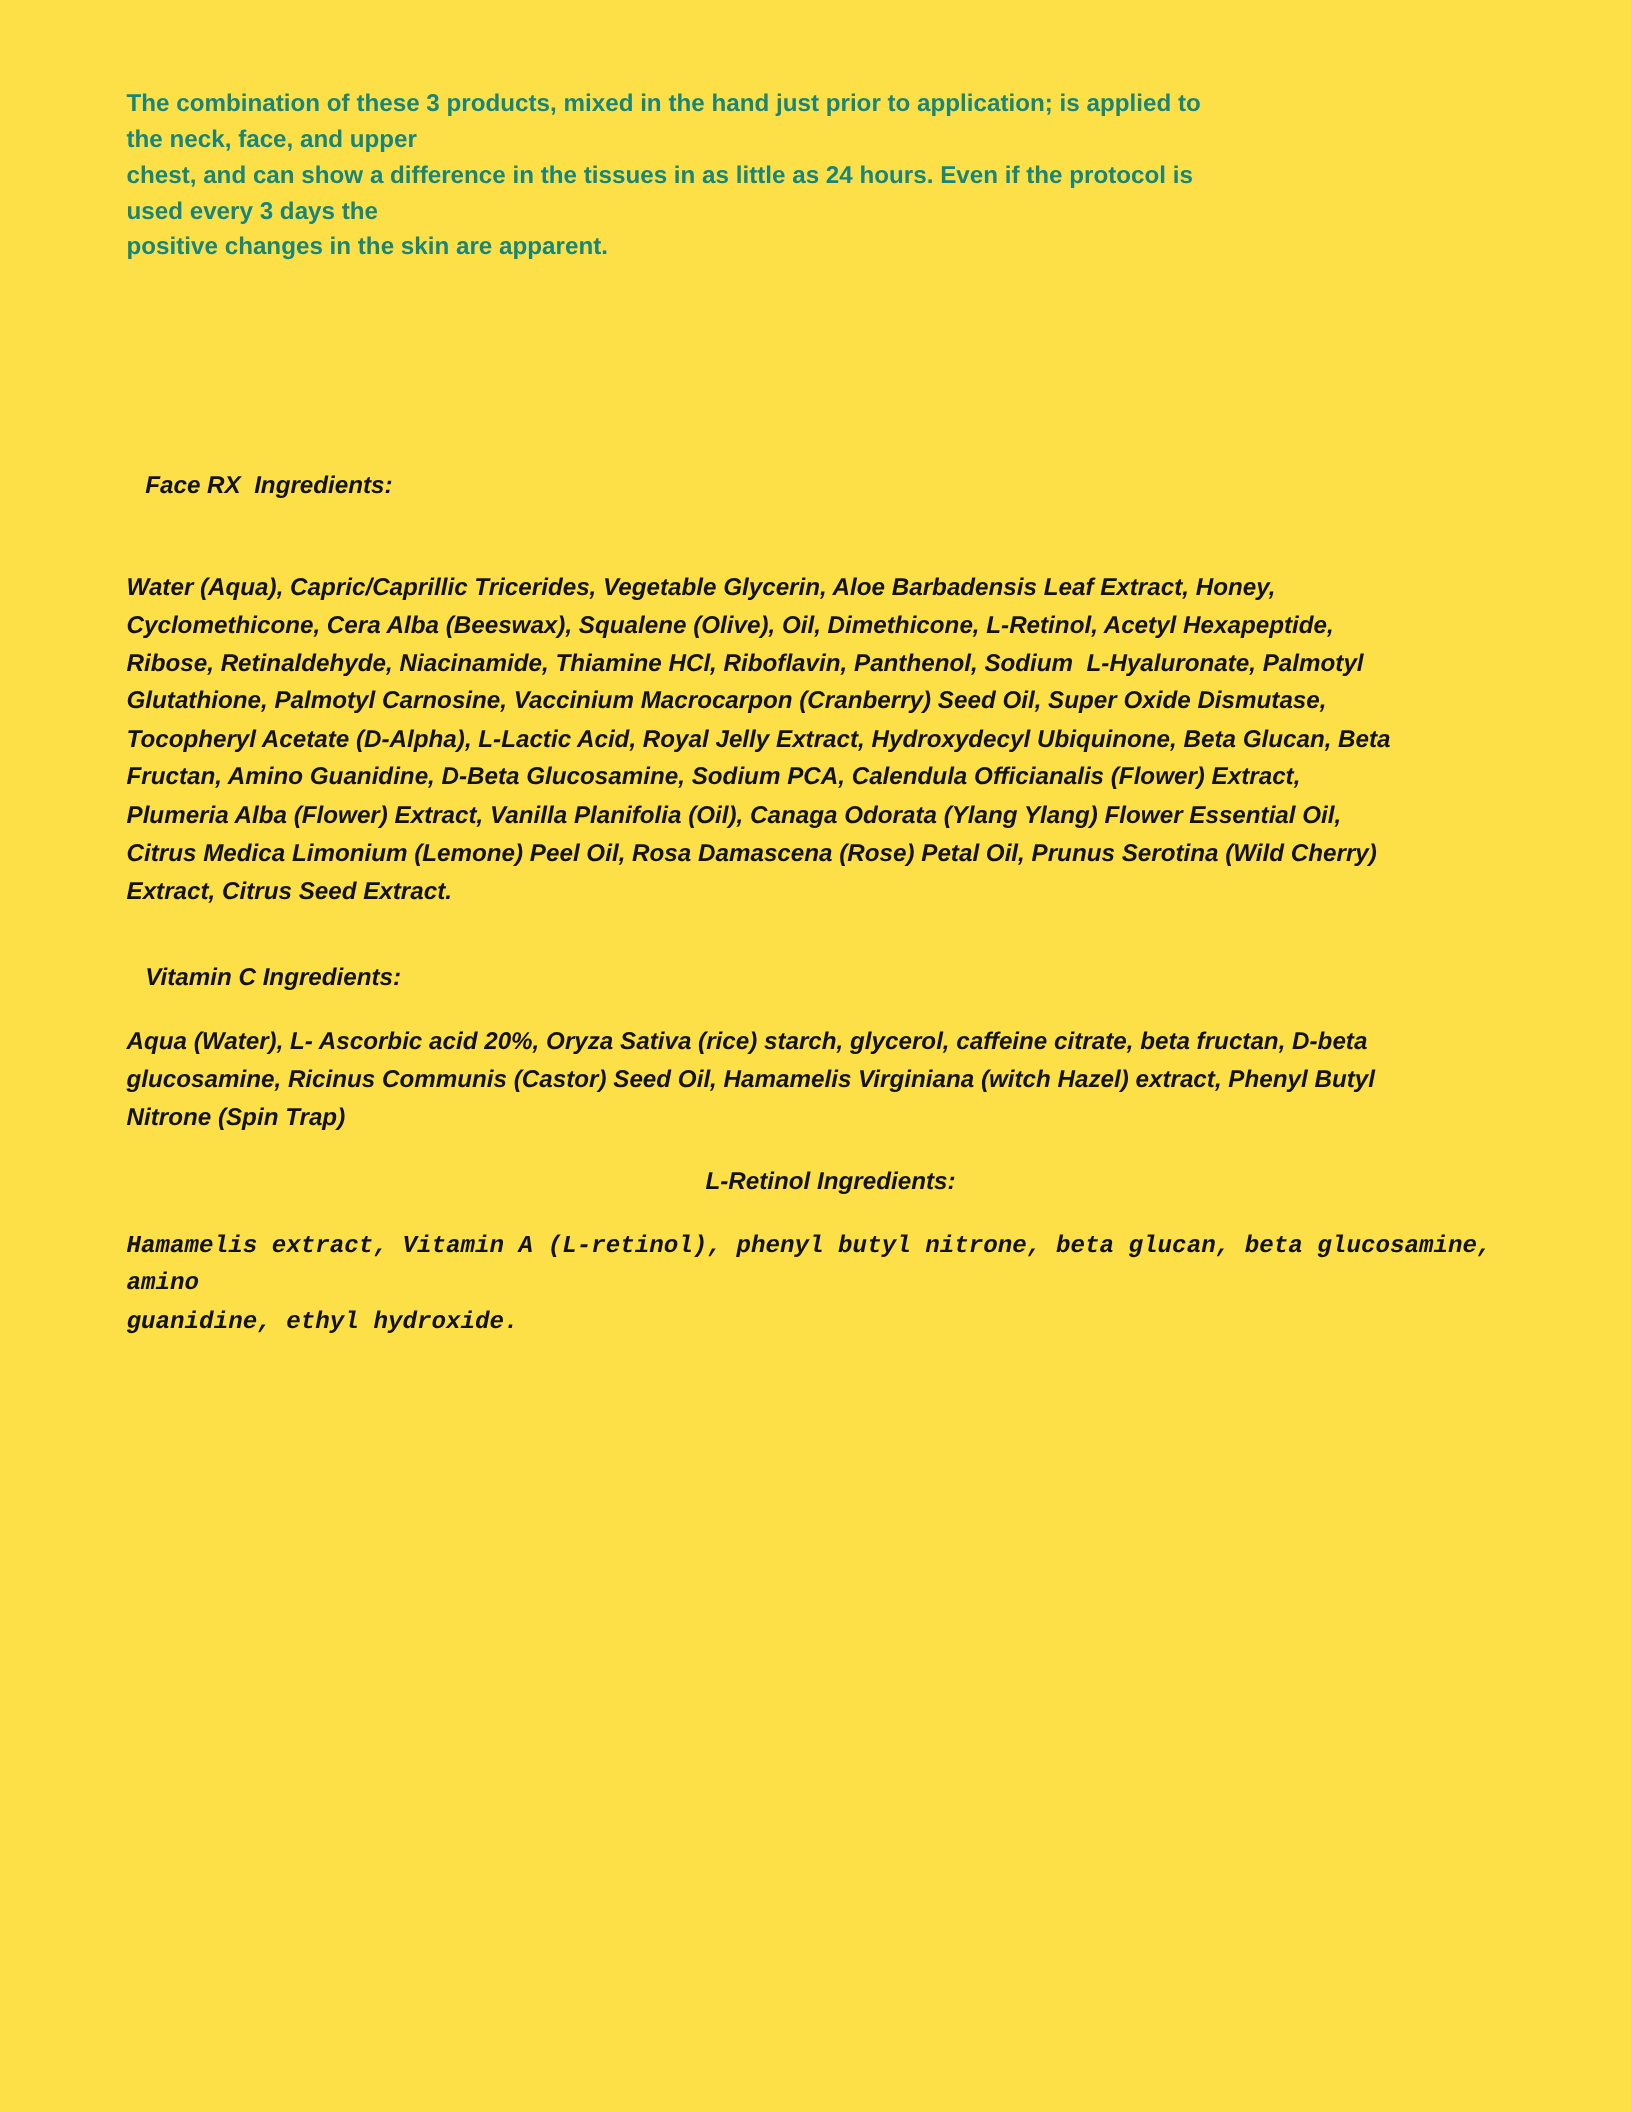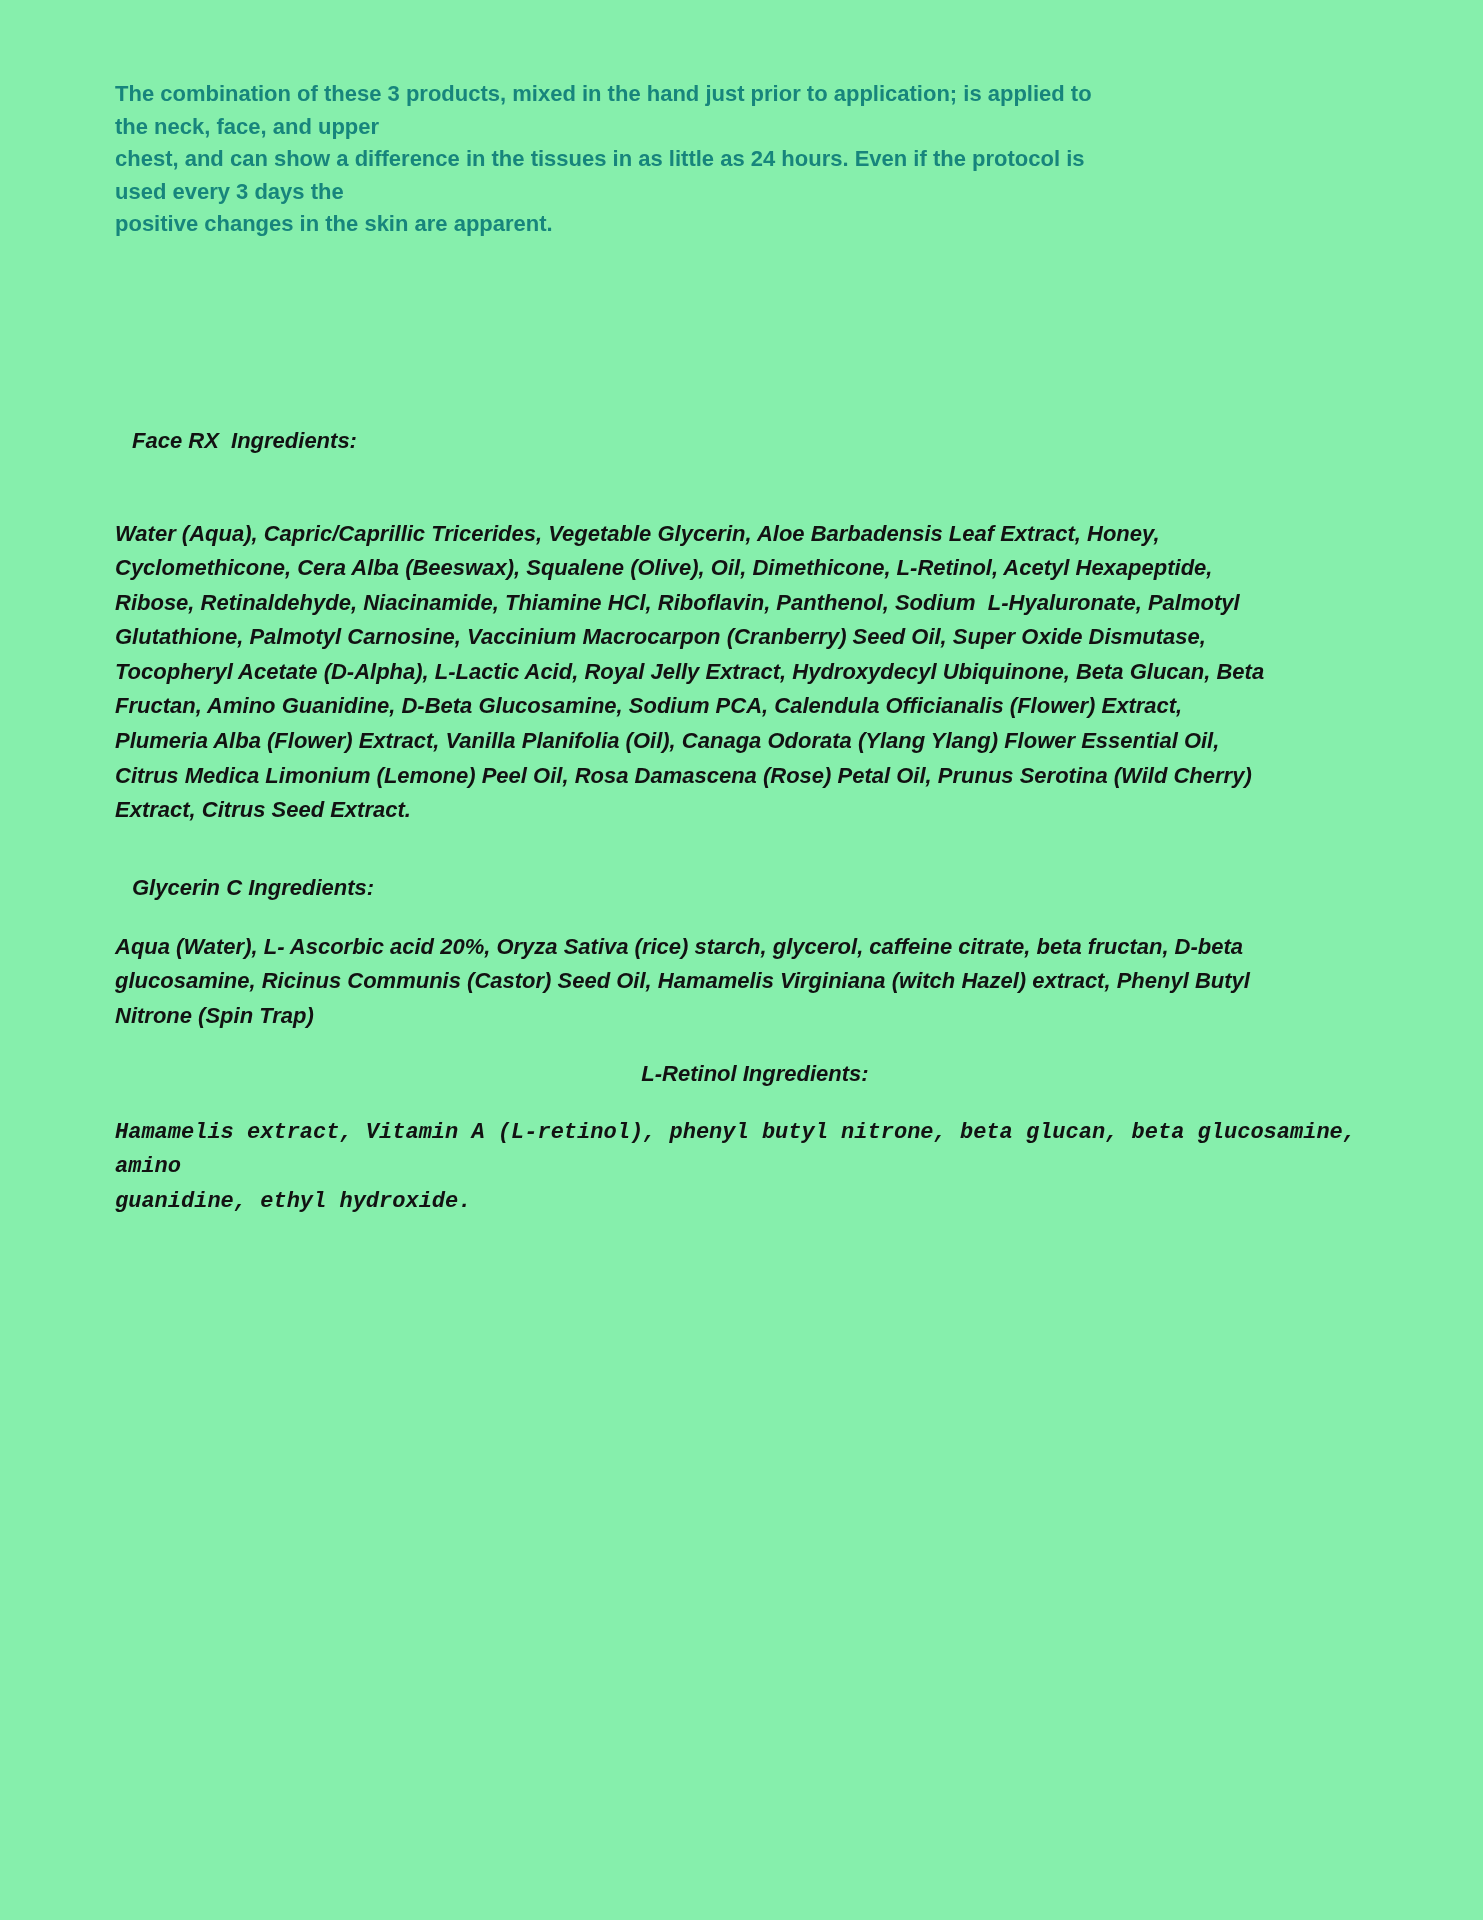--- a/index.html
+++ b/index.html
@@ -4,21 +4,21 @@
 <style>
   html, body {
     margin: 0;
     padding: 0;
     background: #ffffff;
   }
   .page {
     position: relative;
     width: 1483px;
     height: 1920px;
-    background: #86efac;
+    background: #fde047;
     overflow: hidden;
     font-family: "Liberation Sans", sans-serif;
   }
   .content {
     position: absolute;
     left: 115px;
     top: 78px;
     width: 1280px;
   }
   .intro {
@@ -71,21 +71,21 @@
     <p class="section-body body-face">Water (Aqua), Capric/Caprillic Tricerides, Vegetable Glycerin, Aloe Barbadensis Leaf Extract, Honey,
 Cyclomethicone, Cera Alba (Beeswax), Squalene (Olive), Oil, Dimethicone, L-Retinol, Acetyl Hexapeptide,
 Ribose, Retinaldehyde, Niacinamide, Thiamine HCl, Riboflavin, Panthenol, Sodium  L-Hyaluronate, Palmotyl
 Glutathione, Palmotyl Carnosine, Vaccinium Macrocarpon (Cranberry) Seed Oil, Super Oxide Dismutase,
 Tocopheryl Acetate (D-Alpha), L-Lactic Acid, Royal Jelly Extract, Hydroxydecyl Ubiquinone, Beta Glucan, Beta
 Fructan, Amino Guanidine, D-Beta Glucosamine, Sodium PCA, Calendula Officianalis (Flower) Extract,
 Plumeria Alba (Flower) Extract, Vanilla Planifolia (Oil), Canaga Odorata (Ylang Ylang) Flower Essential Oil,
 Citrus Medica Limonium (Lemone) Peel Oil, Rosa Damascena (Rose) Petal Oil, Prunus Serotina (Wild Cherry)
 Extract, Citrus Seed Extract.</p>
 
-    <p class="section-heading heading-vitc">Glycerin C Ingredients:</p>
+    <p class="section-heading heading-vitc">Vitamin C Ingredients:</p>
 
     <p class="section-body body-vitc">Aqua (Water), L- Ascorbic acid 20%, Oryza Sativa (rice) starch, glycerol, caffeine citrate, beta fructan, D-beta
 glucosamine, Ricinus Communis (Castor) Seed Oil, Hamamelis Virginiana (witch Hazel) extract, Phenyl Butyl
 Nitrone (Spin Trap)</p>
 
     <p class="section-heading heading-lret">L-Retinol Ingredients:</p>
 
     <p class="section-body body-lret">Hamamelis extract, Vitamin A (L-retinol), phenyl butyl nitrone, beta glucan, beta glucosamine, amino
 guanidine, ethyl hydroxide.</p>
 

